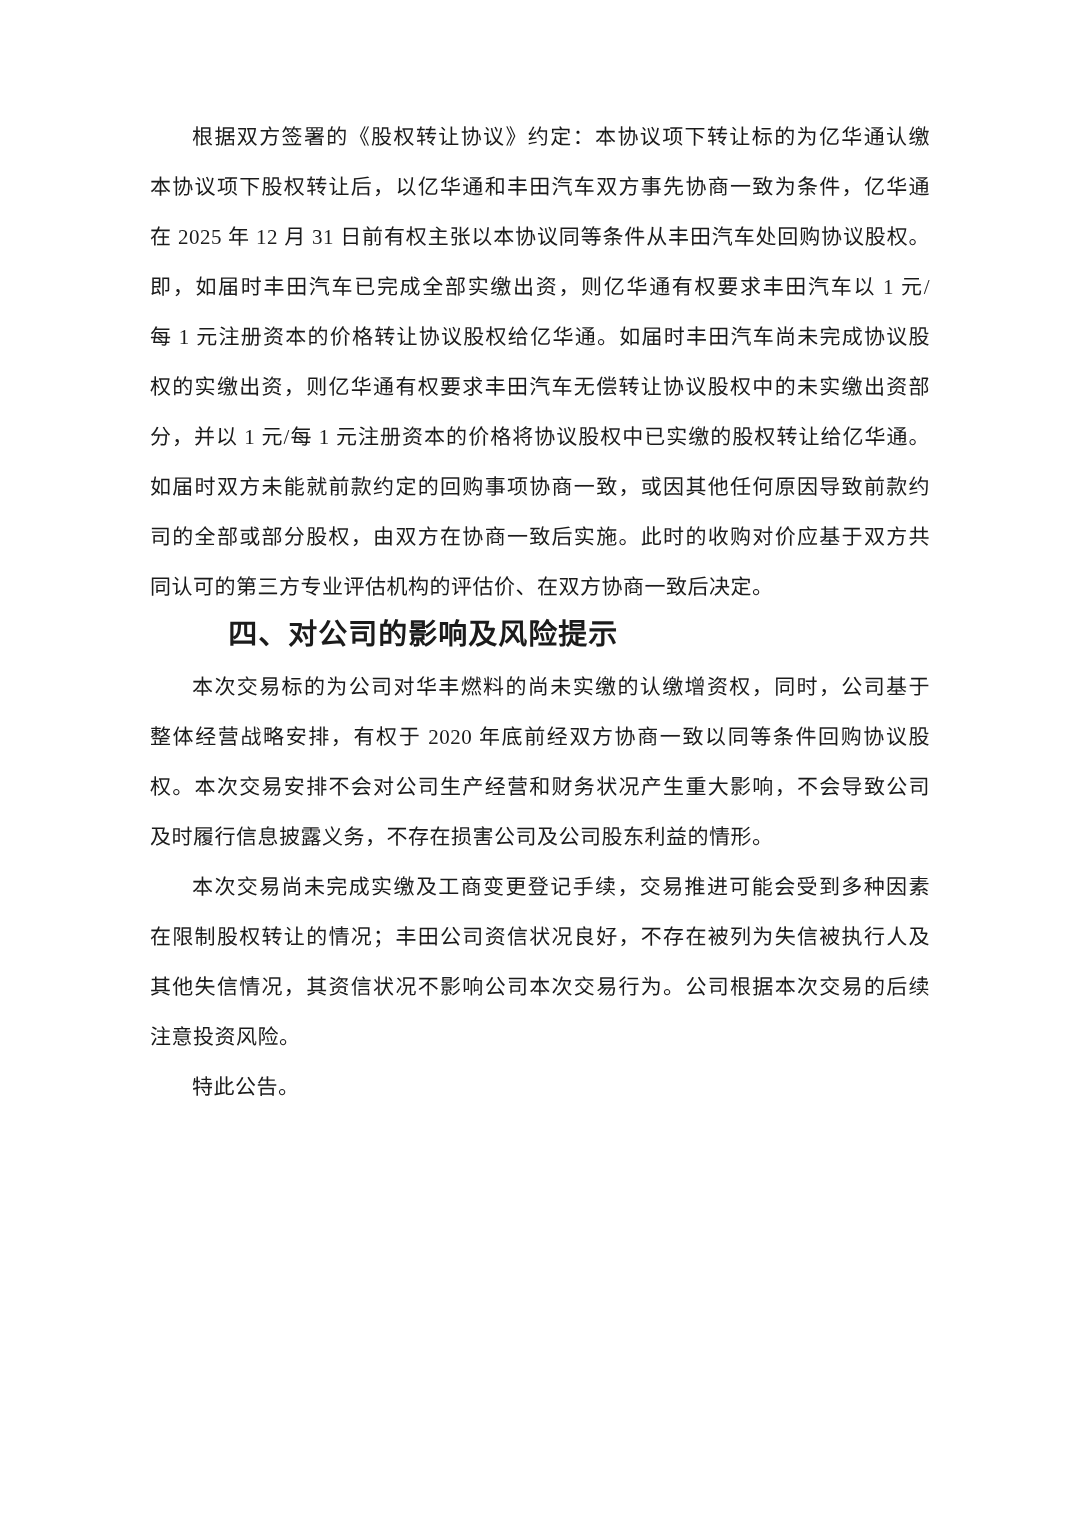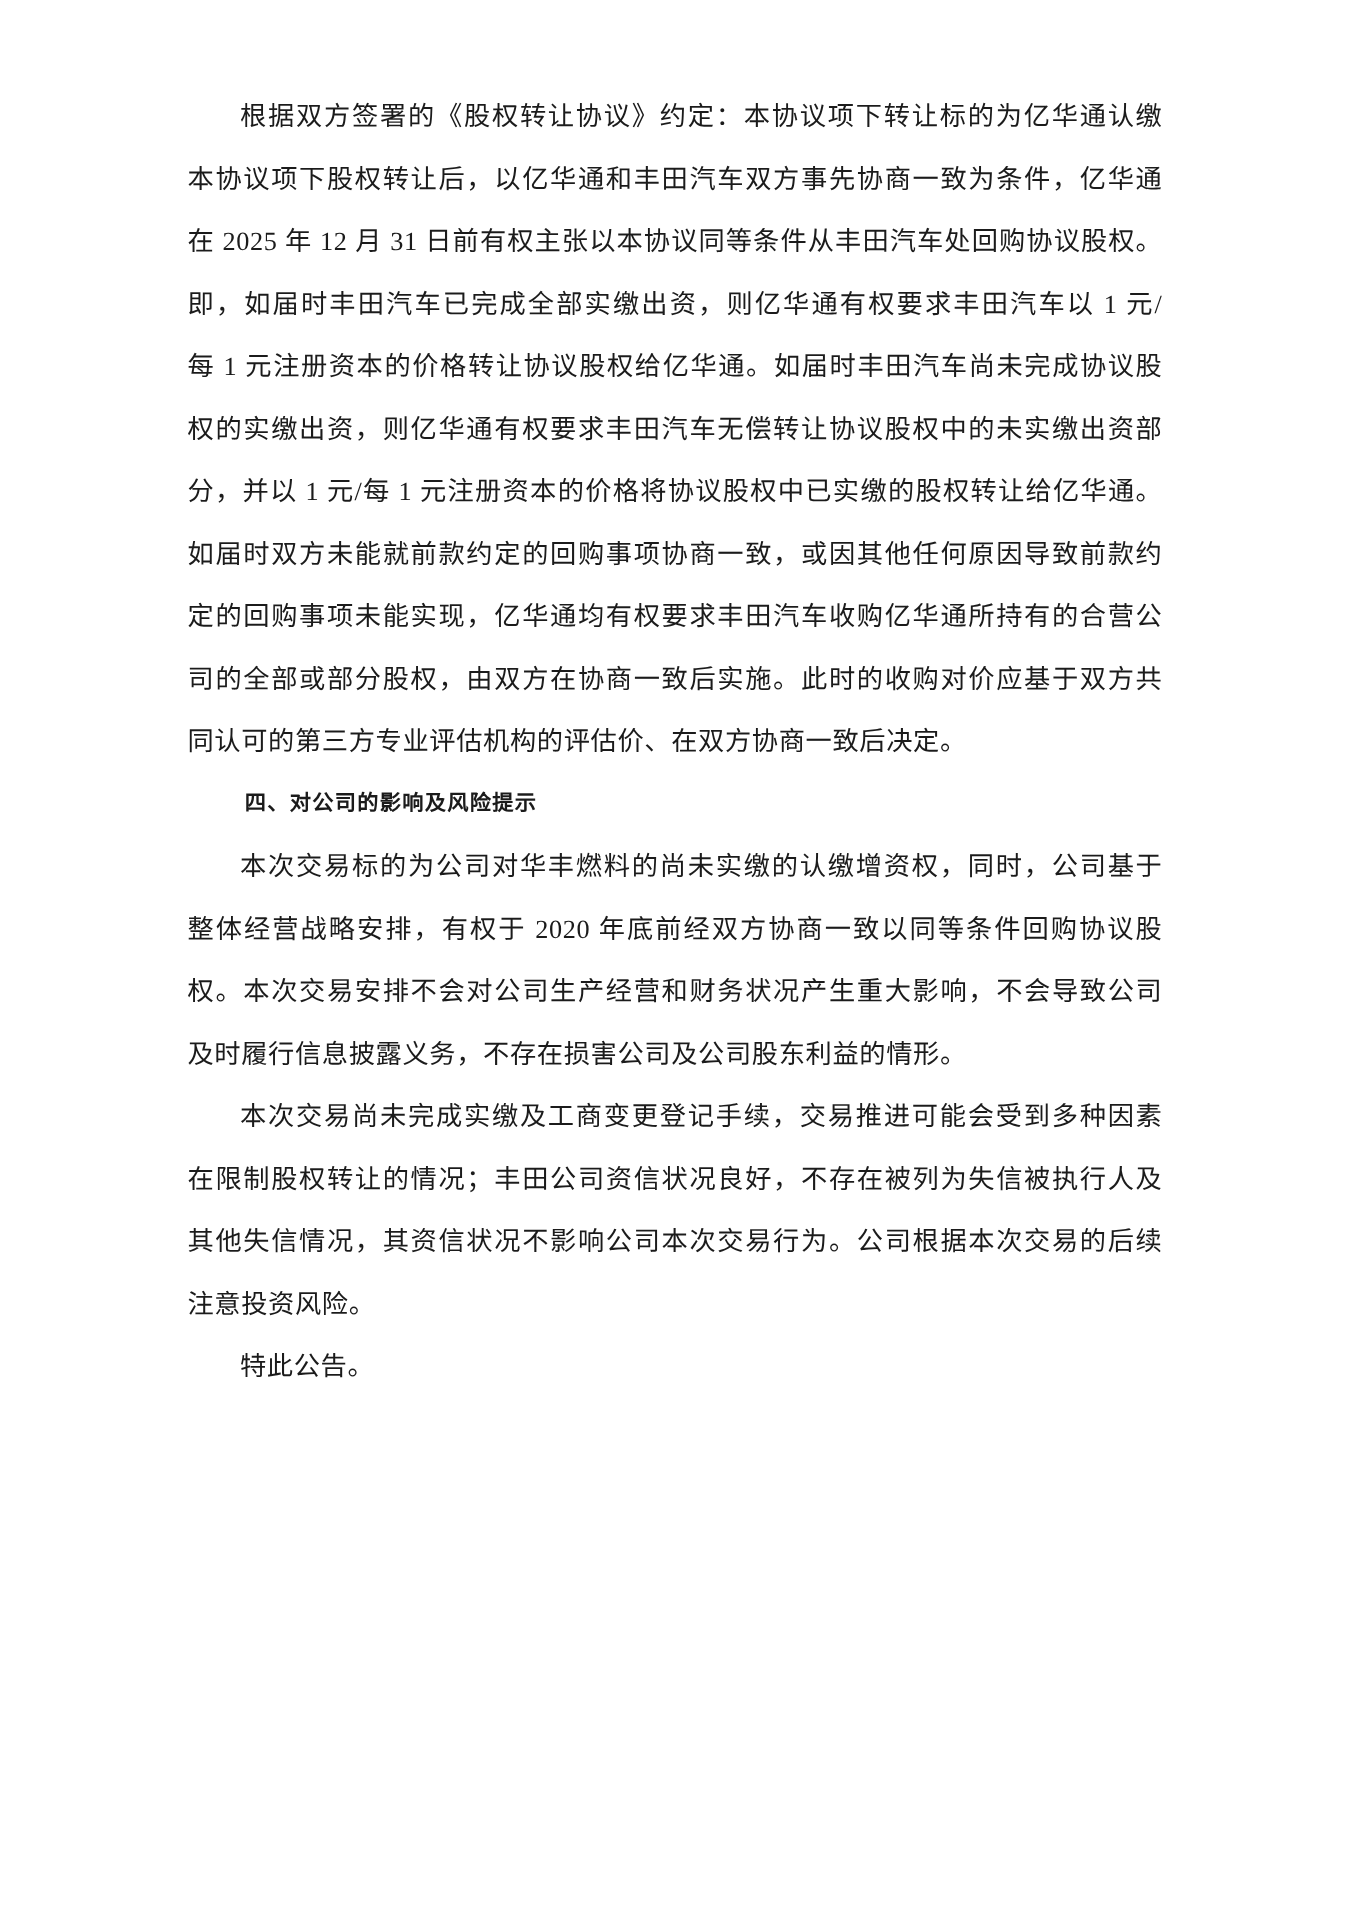--- a/index.html
+++ b/index.html
@@ -11,21 +11,21 @@
     width: 1080px;
     height: 1527px;
     overflow: hidden;
     font-family: "Liberation Serif", "DejaVu Serif", serif;
     color: #1b1b1b;
   }
   .page {
     box-sizing: border-box;
     width: 1080px;
     height: 1527px;
-    padding: 68px 150px 0 150px;
+    padding: 112px 150px 0 150px;
     background: #ffffff;
   }
   .line {
     font-size: 21px;
     line-height: 50px;
     height: 50px;
     white-space: nowrap;
     text-align: justify;
     letter-spacing: 0.5px;
   }
@@ -34,38 +34,38 @@
     white-space: normal;
     text-align: justify;
     text-align-last: justify;
     overflow: hidden;
   }
   .line.indent {
     text-indent: 2em;
   }
   .line.heading {
     font-weight: bold;
-    font-size: 17px;
+    font-size: 29px;
     text-indent: 2.7em;
     letter-spacing: 1px;
+    font-family: Liberation Mono, monospace;
   }
 </style>
 </head>
 <body>
 
 <div class="page">
   <div class="line indent stretch">根据双方签署的《股权转让协议》约定：本协议项下转让标的为亿华通认缴</div>
   <div class="line stretch">本协议项下股权转让后，以亿华通和丰田汽车双方事先协商一致为条件，亿华通</div>
   <div class="line stretch">在 2025 年 12 月 31 日前有权主张以本协议同等条件从丰田汽车处回购协议股权。</div>
   <div class="line stretch">即，如届时丰田汽车已完成全部实缴出资，则亿华通有权要求丰田汽车以 1 元/</div>
   <div class="line stretch">每 1 元注册资本的价格转让协议股权给亿华通。如届时丰田汽车尚未完成协议股</div>
   <div class="line stretch">权的实缴出资，则亿华通有权要求丰田汽车无偿转让协议股权中的未实缴出资部</div>
   <div class="line stretch">分，并以 1 元/每 1 元注册资本的价格将协议股权中已实缴的股权转让给亿华通。</div>
   <div class="line stretch">如届时双方未能就前款约定的回购事项协商一致，或因其他任何原因导致前款约</div>
-  <div class="line stretch">定的回购事项未能实现，亿华通均有权要求丰田汽车收购亿华通所持有的合营公</div>
   <div class="line stretch">司的全部或部分股权，由双方在协商一致后实施。此时的收购对价应基于双方共</div>
   <div class="line">同认可的第三方专业评估机构的评估价、在双方协商一致后决定。</div>
   <div class="line heading">四、对公司的影响及风险提示</div>
   <div class="line indent stretch">本次交易标的为公司对华丰燃料的尚未实缴的认缴增资权，同时，公司基于</div>
   <div class="line stretch">整体经营战略安排，有权于 2020 年底前经双方协商一致以同等条件回购协议股</div>
   <div class="line stretch">权。本次交易安排不会对公司生产经营和财务状况产生重大影响，不会导致公司</div>
   <div class="line">及时履行信息披露义务，不存在损害公司及公司股东利益的情形。</div>
   <div class="line indent stretch">本次交易尚未完成实缴及工商变更登记手续，交易推进可能会受到多种因素</div>
   <div class="line stretch">在限制股权转让的情况；丰田公司资信状况良好，不存在被列为失信被执行人及</div>
   <div class="line stretch">其他失信情况，其资信状况不影响公司本次交易行为。公司根据本次交易的后续</div>

